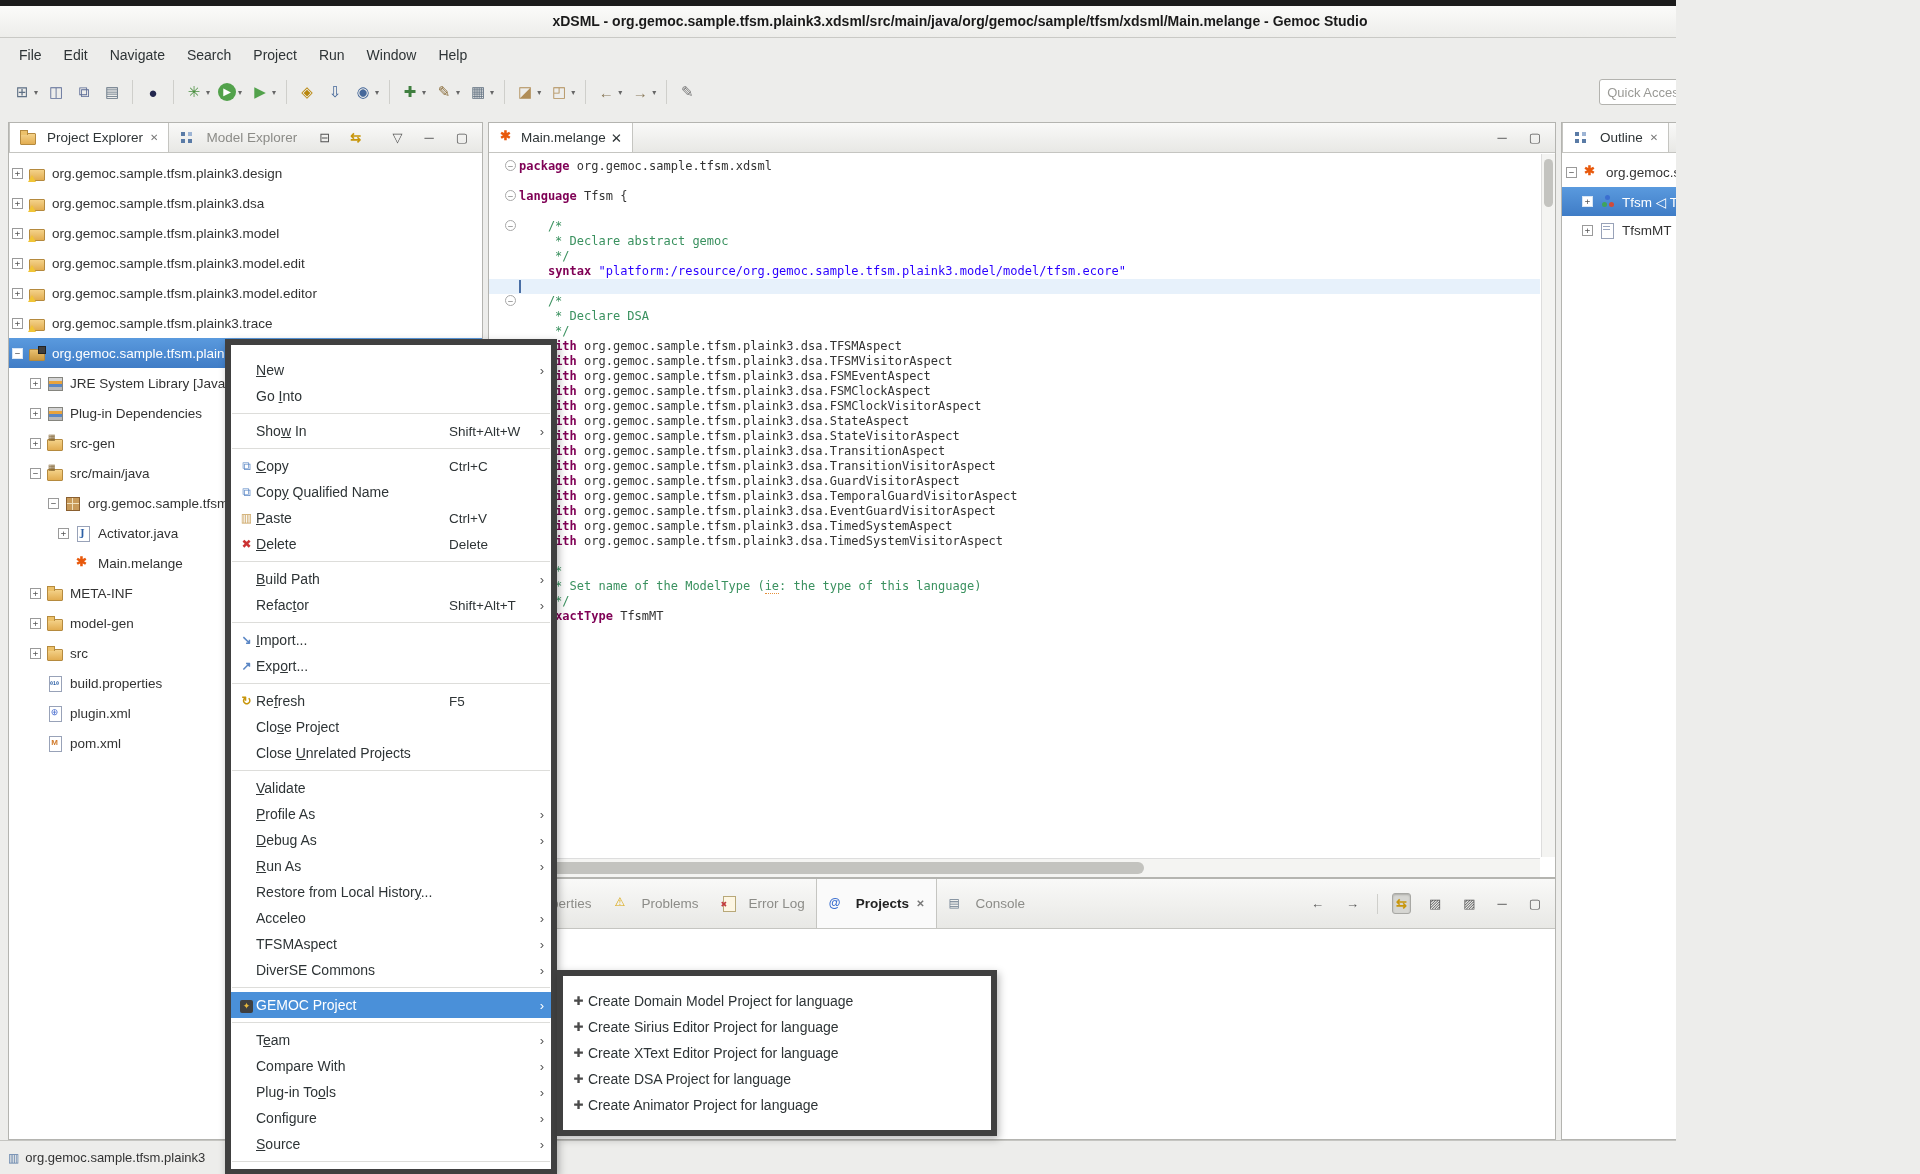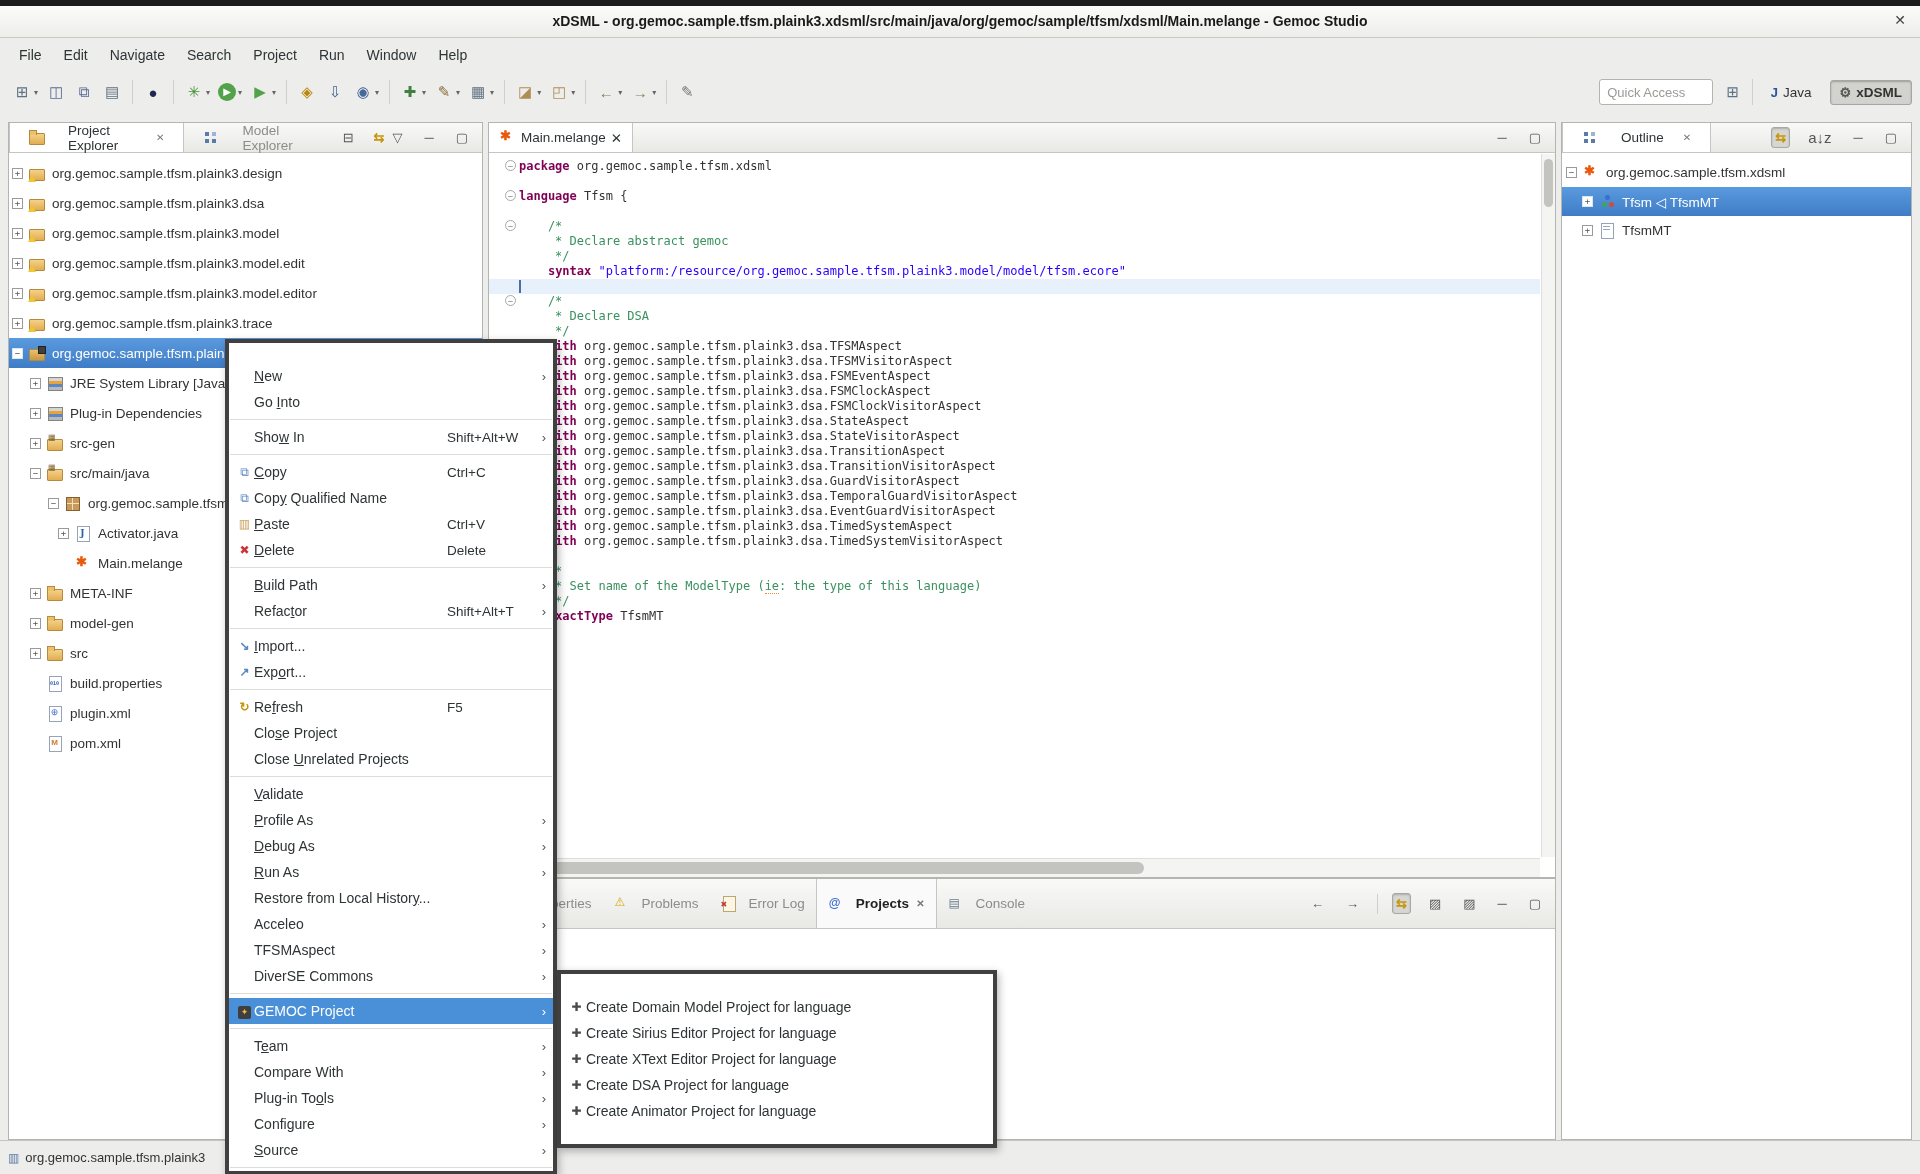--- a/index.html
+++ b/index.html
@@ -1,18 +1,18 @@
 <!DOCTYPE html>
 <html><head>
 <meta charset="utf-8">
 <style>
   * { margin:0; padding:0; box-sizing:border-box; }
   html,body { width:1920px; height:1174px; }
   body { font-family:"Liberation Sans", sans-serif; background:#ededeb; color:#2e3436; overflow:hidden; }
-  #screen { position:relative; width:1920px; height:1174px; background:#ededeb; overflow:hidden; }
+  #screen { position:relative; width:1676px; height:1174px; background:#ededeb; overflow:hidden; }
 
   
   #top-strip { position:absolute; left:0; top:0; width:1920px; height:6px; background:#1c1c1c; }
   #titlebar { position:absolute; left:0; top:6px; width:1920px; height:32px;
     background:linear-gradient(#fbfbfa,#ededea); border-bottom:1px solid #c9c9c5; }
   #titlebar .title { position:absolute; left:0; right:0; top:7px; text-align:center;
     font-size:14px; font-weight:bold; color:#1a1a1a; }
   #titlebar .close { position:absolute; right:14px; top:6px; font-size:14px; color:#444; cursor:default; }
   #menubar { position:absolute; left:0; top:38px; width:1920px; height:28px; display:flex; align-items:flex-end; padding-left:8px; }
   .mbar-item { padding:3px 11px; font-size:14px; color:#2e3436; border-radius:3px; }
@@ -32,21 +32,21 @@
   .persp-open { font-size:15px; color:#5f7186; padding:3px 5px; }
   .persp-sep { width:1px; height:26px; background:#cfcfcb; }
   .persp { display:flex; align-items:center; gap:5px; padding:4px 9px; border-radius:3px; font-size:13.5px; color:#333; border:1px solid transparent; }
   .persp .picn { font-weight:bold; font-size:13px; }
   .persp.active { background:#d2d2ce; border-color:#a6a6a2; box-shadow:inset 0 1px 2px rgba(0,0,0,.25); font-weight:bold; }
 
   
   .panel { position:absolute; background:#fff; border:1px solid #b4b4b0; }
   .view-header { height:30px; background:linear-gradient(#f9f9f8,#e8e8e5); border-bottom:1px solid #c5c5c1;
     display:flex; align-items:stretch; }
-  .vtab { display:flex; align-items:center; gap:16px; padding:0 19px; font-size:13.5px; color:#8c8c88; position:relative; }
+  .vtab { display:flex; align-items:center; gap:4px; padding:0 10px; font-size:13.5px; color:#8c8c88; position:relative; }
   .vtab.active { background:#fff; border-right:1px solid #c5c5c1; border-left:1px solid #c5c5c1; color:#2e3436; }
   .vtab .tclose { font-size:10px; color:#777; margin-left:3px; }
   .header-icons { display:flex; align-items:center; gap:12px; margin-left:8px; }
   .corner-icons { display:flex; align-items:center; gap:14px; margin-left:auto; padding-right:10px; }
   .hicn { font-size:13px; color:#555; padding:2px 3px; border-radius:3px; border:1px solid transparent; }
   .hicn.gold { color:#c8960c; font-weight:bold; }
   .hicn.pressed { background:#d6d6d2; border-color:#a8a8a4; box-shadow:inset 0 1px 2px rgba(0,0,0,.2); }
   .hsep { width:1px; height:20px; background:#cfcfcb; }
 
   
@@ -143,21 +143,21 @@
   #outline-panel { left:1561px; top:122px; width:351px; height:1018px; }
   #outline-panel .trow { height:29px; }
   #outline-panel .trow.selected { margin-right:0; }
 
   
   #statusbar { position:absolute; left:0; top:1140px; width:1920px; height:34px; background:#ededeb;
     border-top:1px solid #c5c5c1; display:flex; align-items:center; padding-left:8px; gap:6px; font-size:13px; color:#333; }
   #statusbar .sicn { font-size:12px; color:#5a7ba6; }
 
   
-  .menu { position:absolute; background:#fff; border:4px solid #404040; box-shadow:2px 3px 8px rgba(0,0,0,.28); z-index:100; padding:20px 0; }
+  .menu { position:absolute; background:#fff; border:6px solid #404040; box-shadow:2px 3px 8px rgba(0,0,0,.28); z-index:100; padding:12px 0; }
   #context-menu { left:225px; top:339px; width:332px; height:836px; overflow:hidden; }
   #gemoc-submenu { left:557px; top:970px; width:440px; z-index:101; }
   .mi { height:26px; display:flex; align-items:center; padding:0 6px; font-size:14px; color:#2e3436; position:relative; }
   .mi.hl { background:#4a90d9; color:#fff; }
   .mlbl { white-space:nowrap; }
   .msc { position:absolute; left:218px; font-size:13.5px; color:#2e3436; white-space:nowrap; }
   .marw { position:absolute; right:7px; font-size:13px; color:#555; }
   .mi.hl .marw { color:#fff; }
   .msep { height:1px; background:#ddddda; margin:4px 1px; }
   .mic { width:19px; flex:none; font-size:12px; text-align:center; position:relative; height:15px; }

